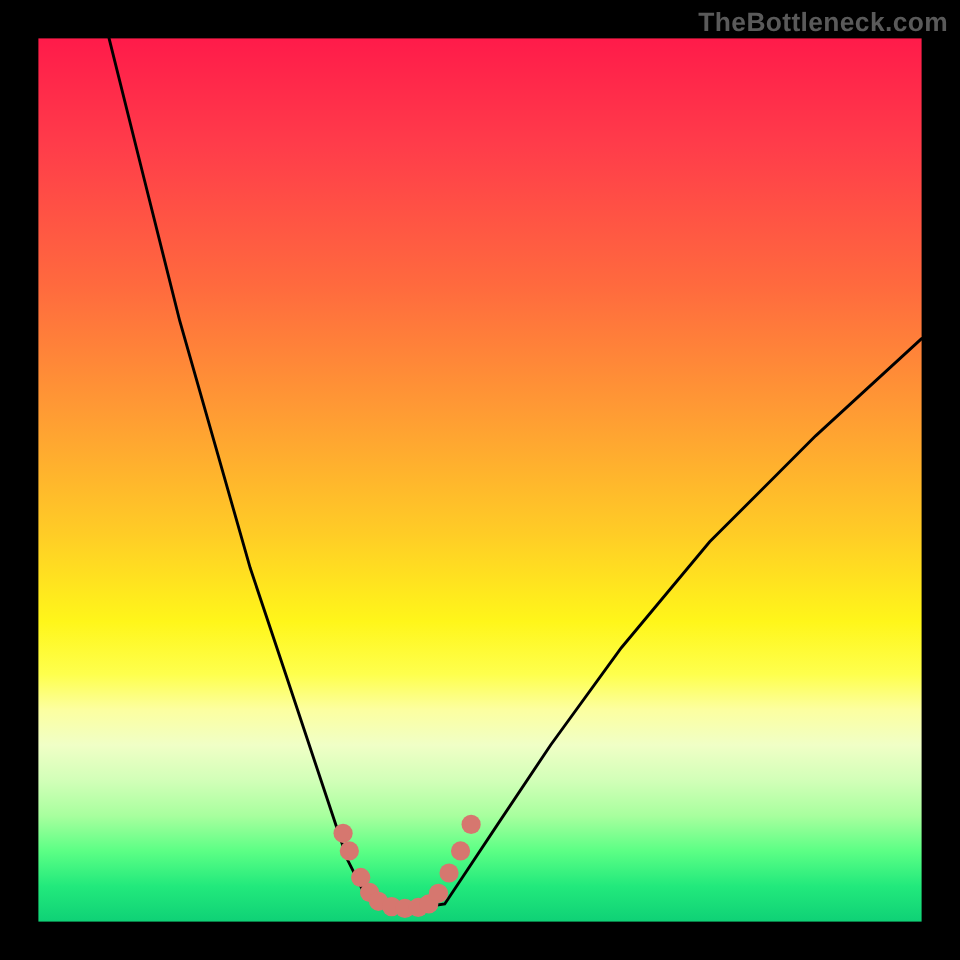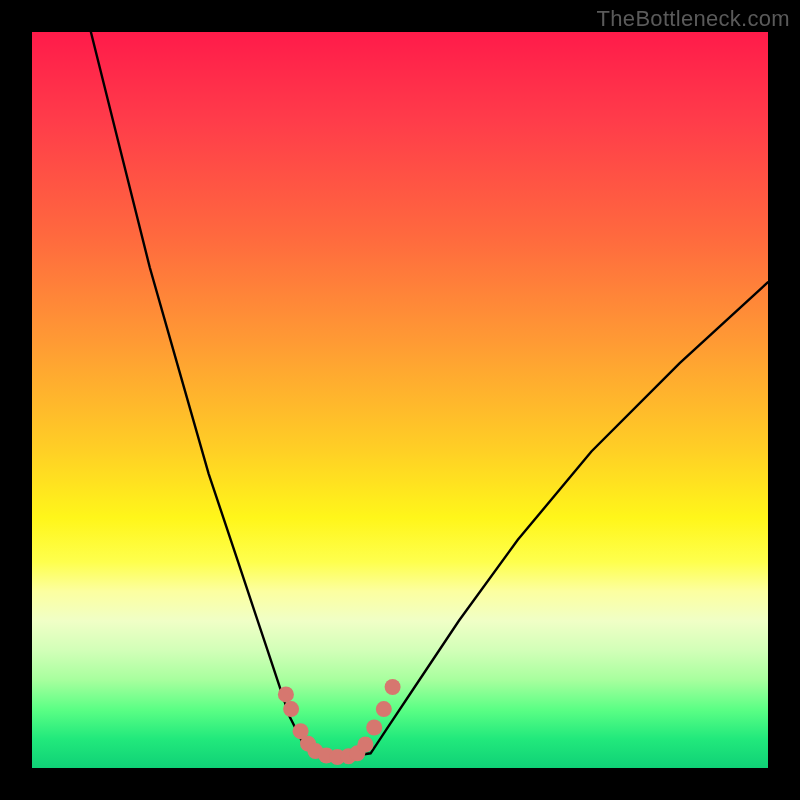--- a/index.html
+++ b/index.html
@@ -42,21 +42,21 @@
       #22e97c 96%,
       #0fd176 100%
     );
   }
   .watermark {
     position: absolute;
     top: 6px;
     right: 10px;
     color: #5a5a5a;
     font-size: 22px;
-    font-weight: 400;
+    font-weight: 700;
     letter-spacing: 0.3px;
     text-align: right;
     user-select: none;
   }
   svg.curves {
     position: absolute;
     left: 0;
     top: 0;
     width: 736px;
     height: 736px;

